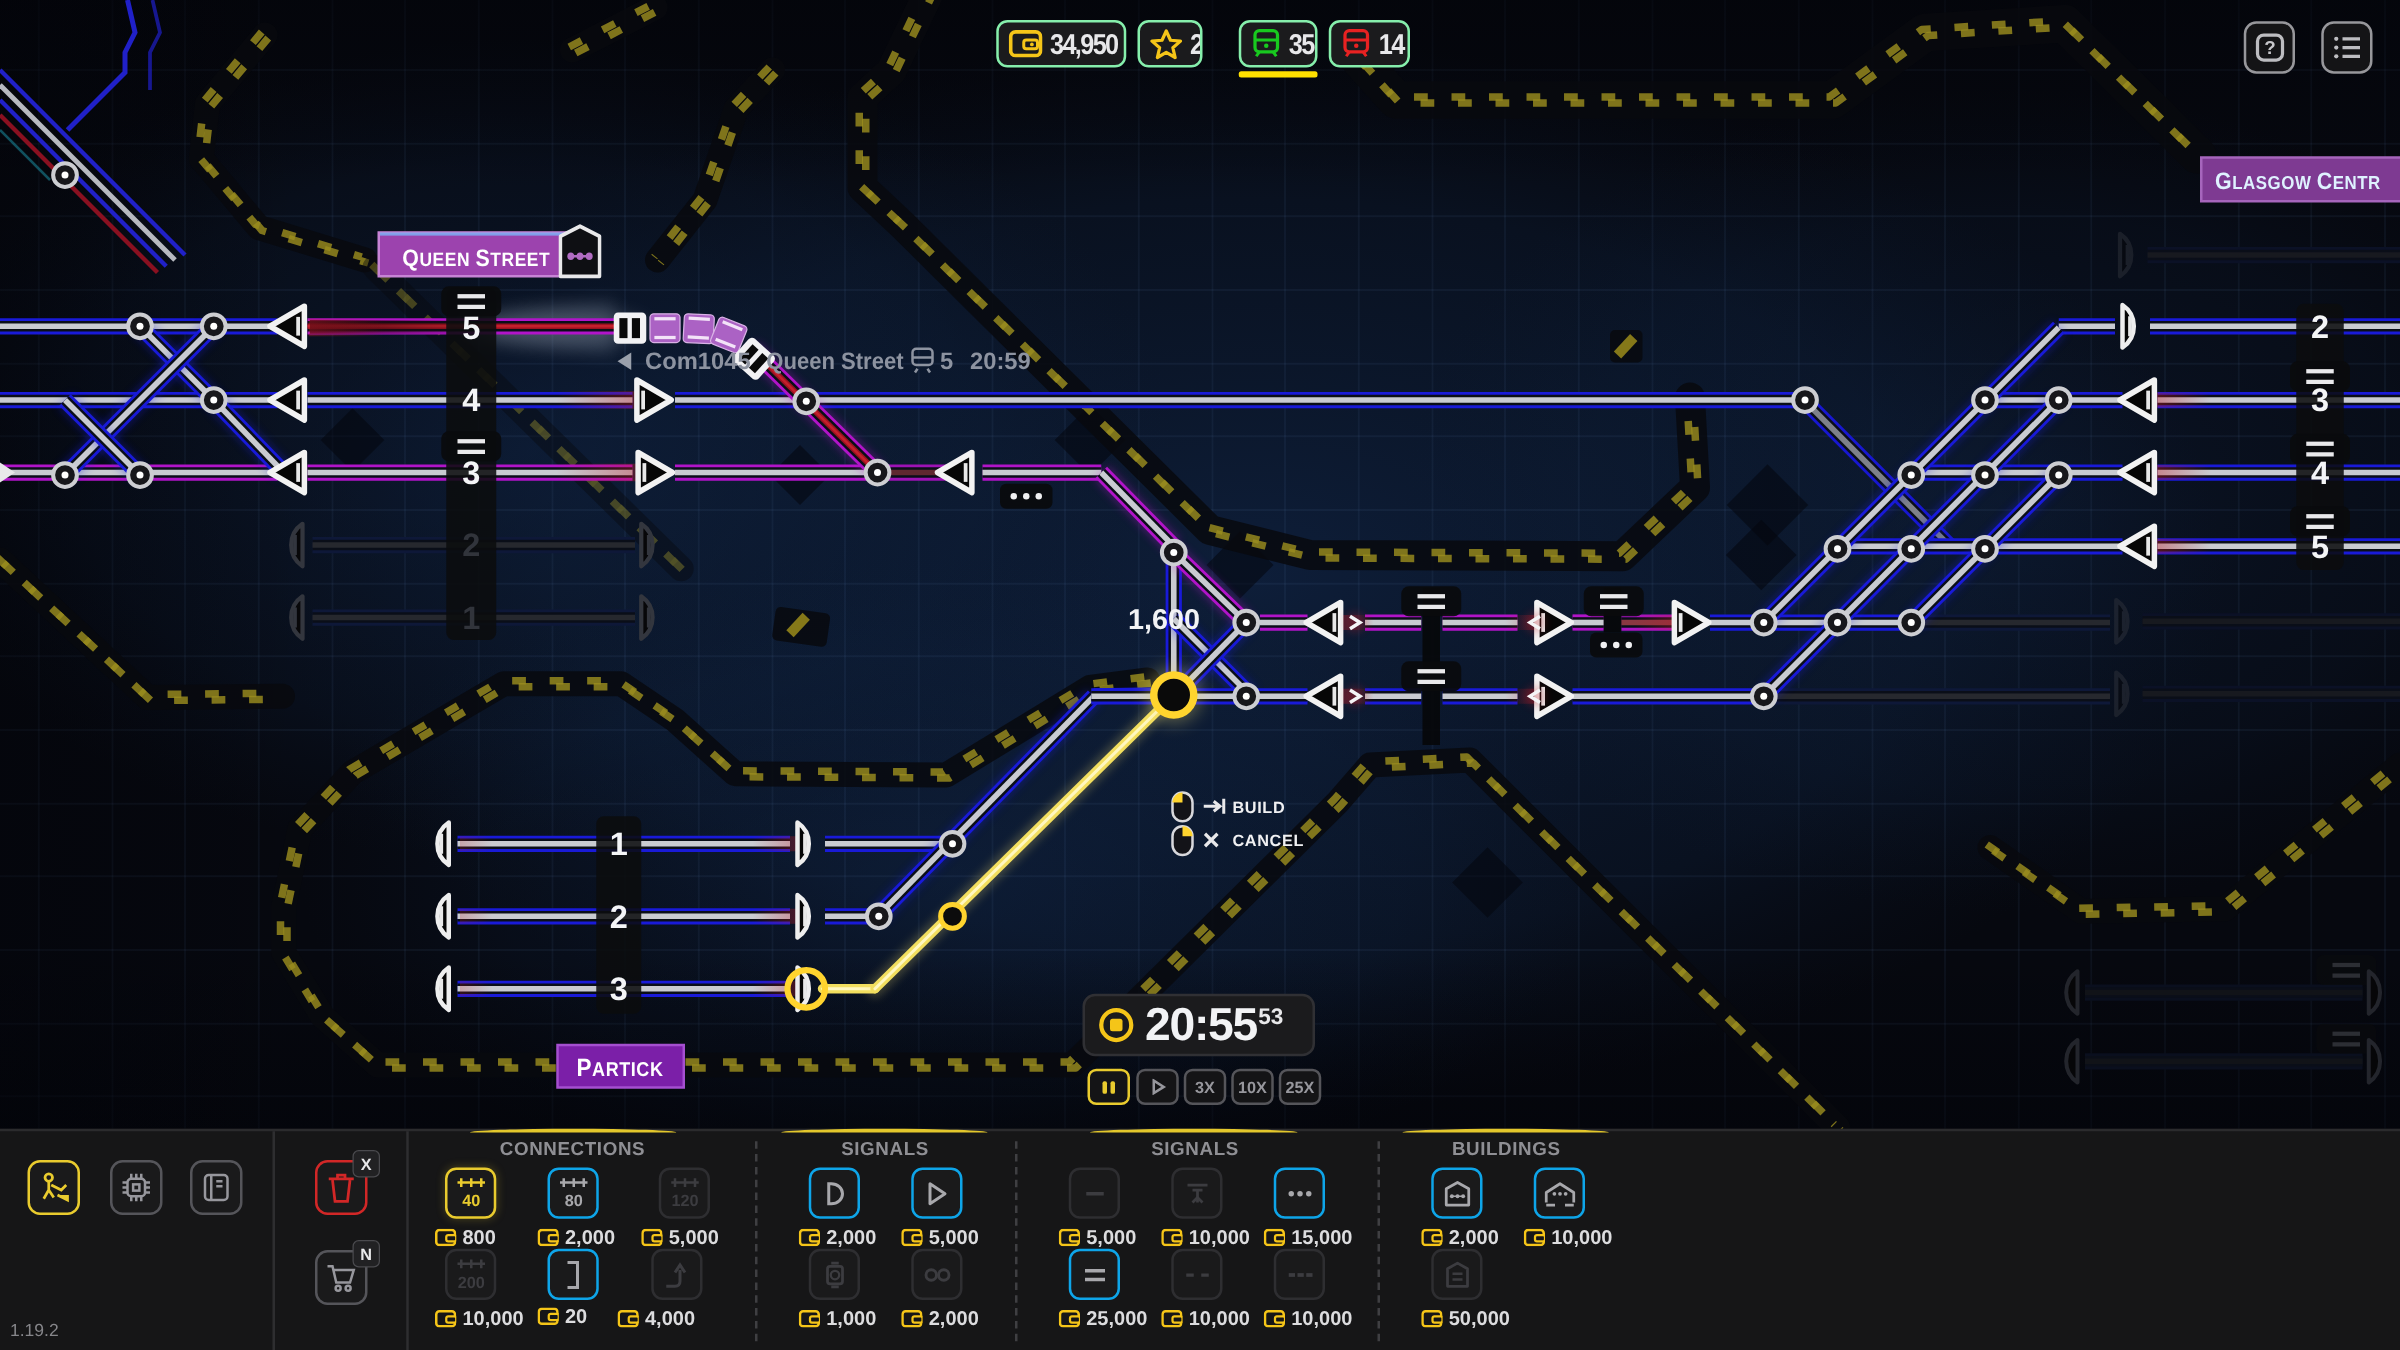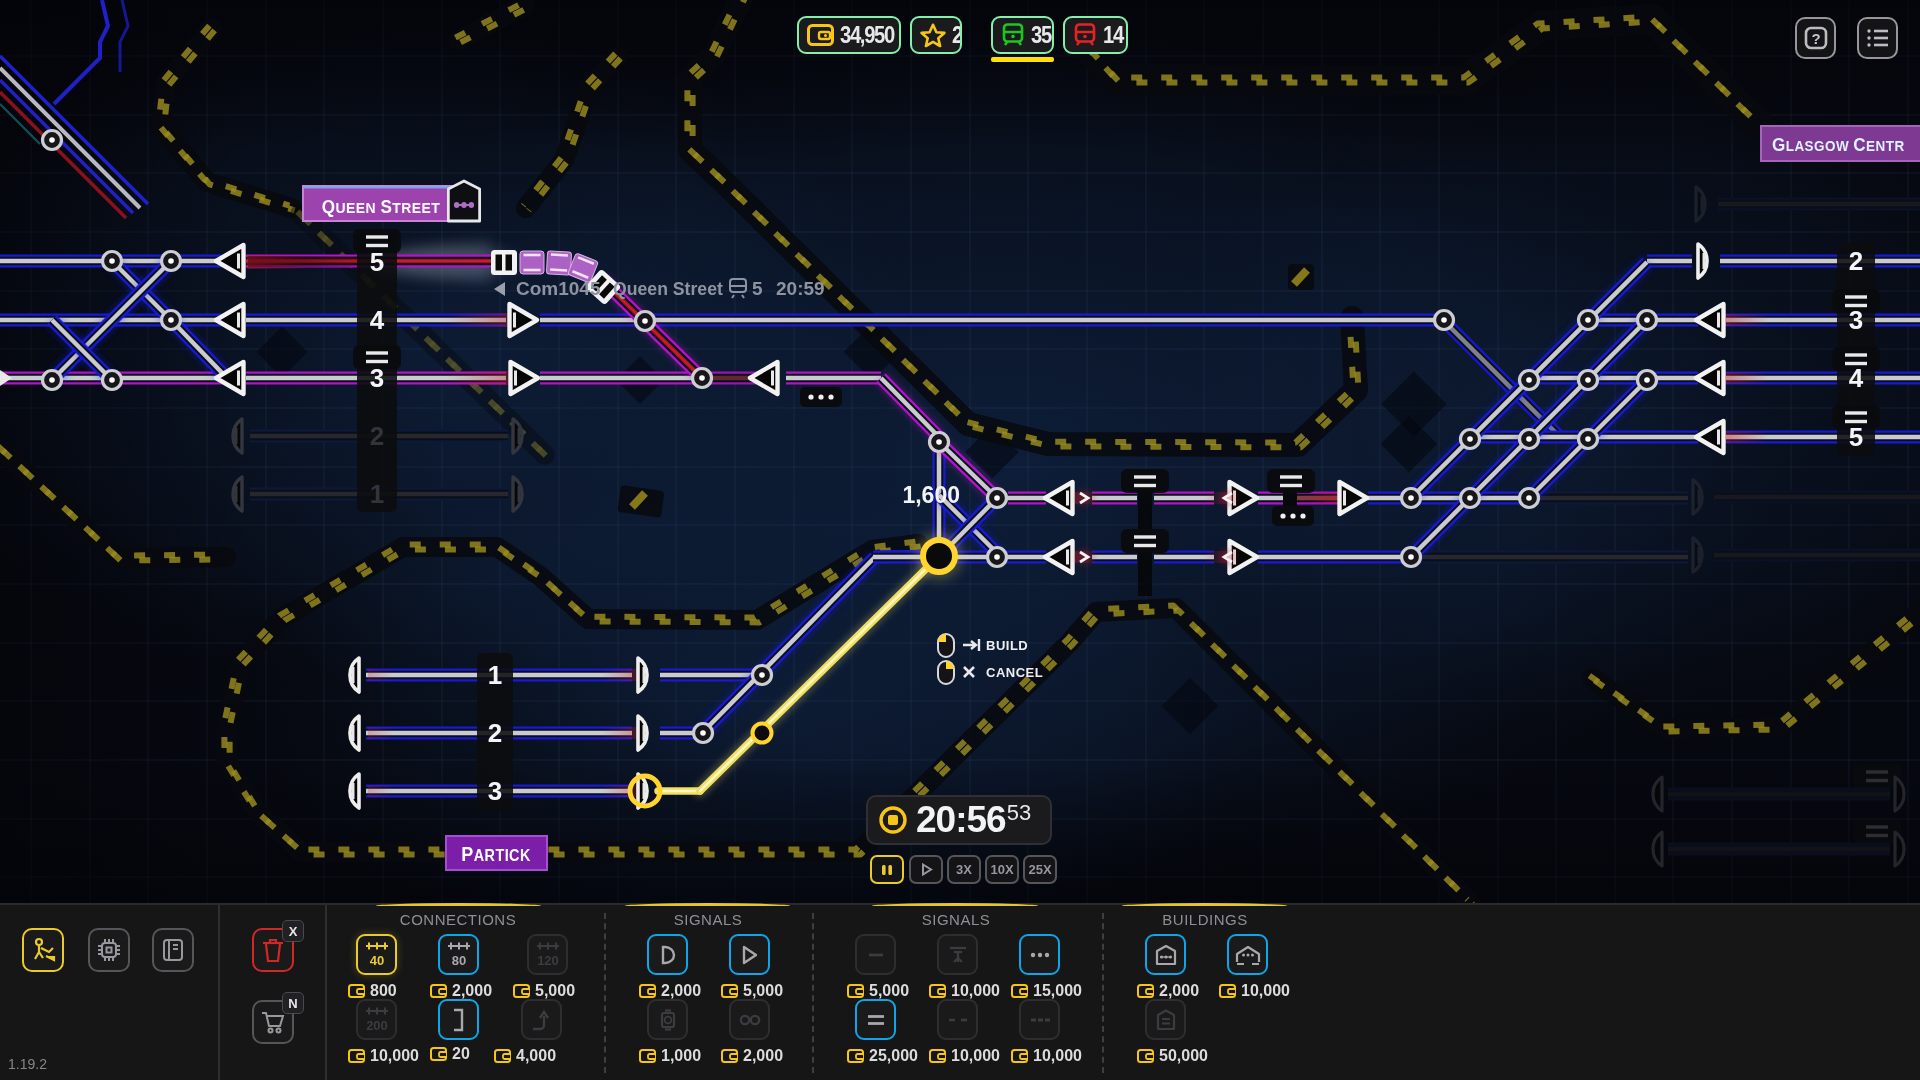--- a/index.html
+++ b/index.html
@@ -5,21 +5,21 @@
 html,body{width:1920px;height:1080px;overflow:hidden;background:#06080f;font-family:"Liberation Sans",sans-serif}
 #stage{position:relative;width:1920px;height:1080px}
 .pill{position:absolute;top:16px;height:38px;background:#1b1b1d;border:2px solid #86efac;border-radius:9px;display:flex;align-items:center;padding:0 8px;gap:6px;overflow:hidden}
 .pill svg{flex:none}
 .pill .v{color:#e8e8ea;font-size:23px;font-weight:bold;letter-spacing:-1.5px;transform:scaleX(0.88);transform-origin:left center;white-space:nowrap}
 .sqbtn{position:absolute;top:17px;width:41px;height:42px;background:#141416;border:2.5px solid #97979b;border-radius:10px;display:flex;align-items:center;justify-content:center}
 .tbtn{position:absolute;width:34px;height:29px;background:#141416;border:2px solid #55555a;border-radius:7px;display:flex;align-items:center;justify-content:center;color:#97979d;font-weight:bold;font-size:13px}
 .toolbar{position:absolute;left:0;top:903px;width:1920px;height:177px;background:#161617;border-top:2px solid #2b2b2d}
 .seam{position:absolute;top:0;width:2px;height:177px;background:#2e2e30}
 .dashseam{position:absolute;top:8px;width:0;height:160px;border-left:2px dashed #3f3f42}
-.hdr{position:absolute;top:6px;color:#8f8f94;font-size:15px;font-weight:normal;letter-spacing:0.5px;transform:translateX(-50%)}
+.hdr{position:absolute;top:6px;color:#8f8f94;font-size:15px;font-weight:bold;letter-spacing:0.5px;transform:translateX(-50%)}
 .itm{position:absolute;width:41px;height:41px;border-radius:9px;border:2px solid #0ea5e9;background:#1a1a1b;display:flex;align-items:center;justify-content:center}
 .itm.dis{border-color:#2e2e31}
 .itm.sel{border-color:#e9cb2e;box-shadow:0 0 8px rgba(233,203,46,.25)}
 .price{position:absolute;color:#dcdcde;font-size:16px;font-weight:bold;white-space:nowrap}
 .price .w{display:inline-block;vertical-align:-2px;margin-right:5px}
 .toparc{position:absolute;top:-2px;height:3px;background:#e3c72c;border-radius:50%/100% 100% 0 0}
 </style></head>
 <body>
 <div id="stage">
 <svg width="1920" height="1080" viewBox="0 0 1920 1080" xmlns="http://www.w3.org/2000/svg" style="position:absolute;left:0;top:0">
@@ -719,22 +719,22 @@
           <circle cx="3" cy="19" r="1.7"></circle>
         </g>
       </svg>
     </div>
 
 <div style="position:absolute;left:866px;top:795px;width:186px;height:50px;background:#1b1b1d;border:2px solid #303034;border-radius:10px;display:flex;align-items:center;padding:0 10px">
  <svg width="30" height="30" viewBox="0 0 30 30">
         <circle cx="15" cy="15" r="12" fill="none" stroke="#f5c518" stroke-width="3.4"></circle>
         <rect x="10" y="10" width="10" height="10" rx="2" fill="#f5c518"></rect>
       </svg>
- <span style="color:#f2f3f5;font-size:37px;font-weight:bold;margin-left:8px;letter-spacing:-1px">20:56</span>
- <span style="color:#e8e8ea;font-size:22px;font-weight:normal;margin-left:1px;margin-top:-14px">53</span>
+ <span style="color:#f2f3f5;font-size:37px;font-weight:bold;margin-left:8px;letter-spacing:-1px">20:55</span>
+ <span style="color:#e8e8ea;font-size:18px;font-weight:bold;margin-left:1px;margin-top:-14px">53</span>
 </div>
 
 <div class="tbtn" style="left:870px;top:855px;border-color:#e9cb2e">
  <svg width="14" height="14" viewBox="0 0 14 14">
         <rect x="2" y="2" width="3.6" height="10" rx="1.5" fill="#e9cb2e"></rect>
         <rect x="8.4" y="2" width="3.6" height="10" rx="1.5" fill="#e9cb2e"></rect>
       </svg>
     </div>
 <div class="tbtn" style="left:909px;top:855px">
  <svg width="13" height="13" viewBox="0 0 13 13">

